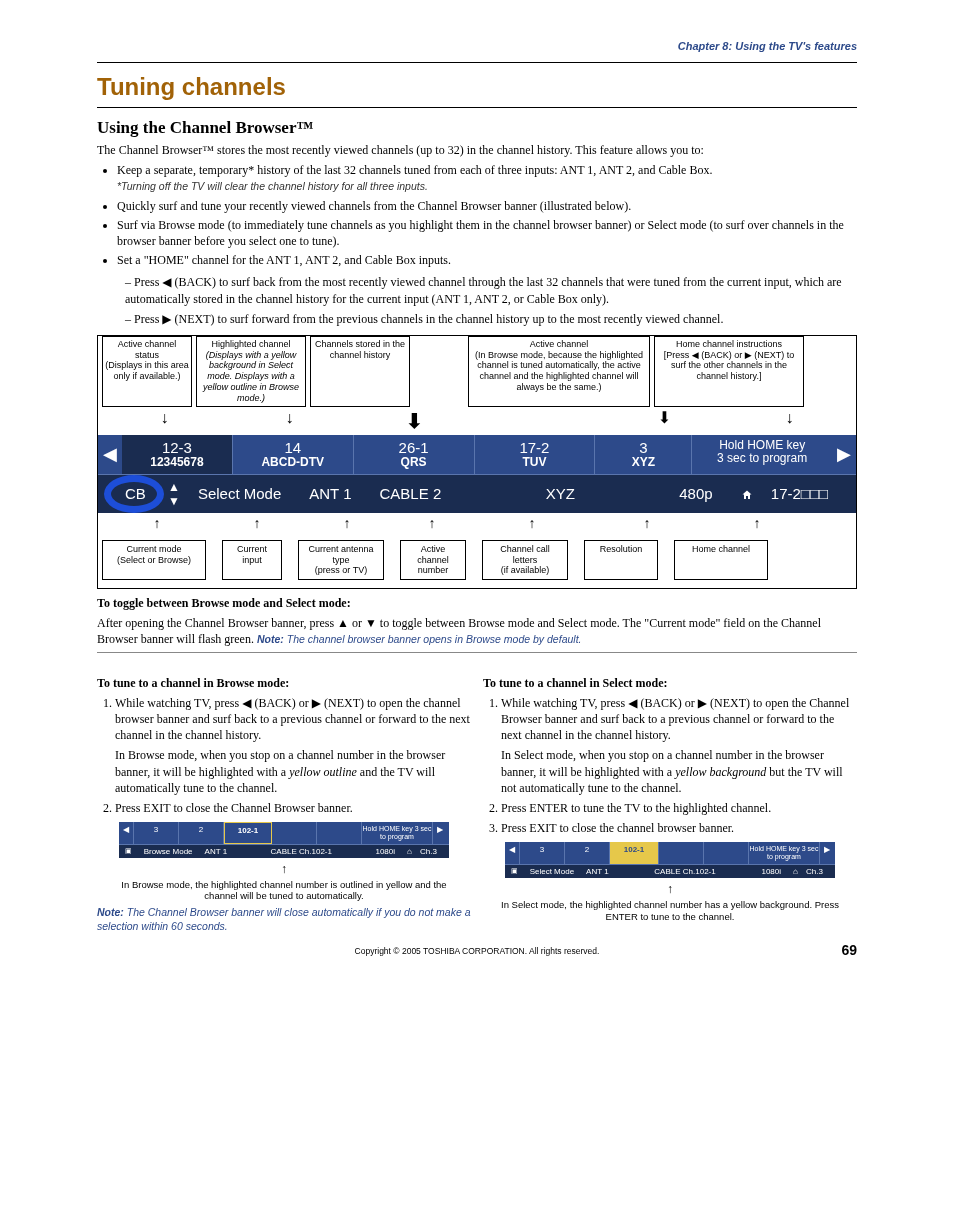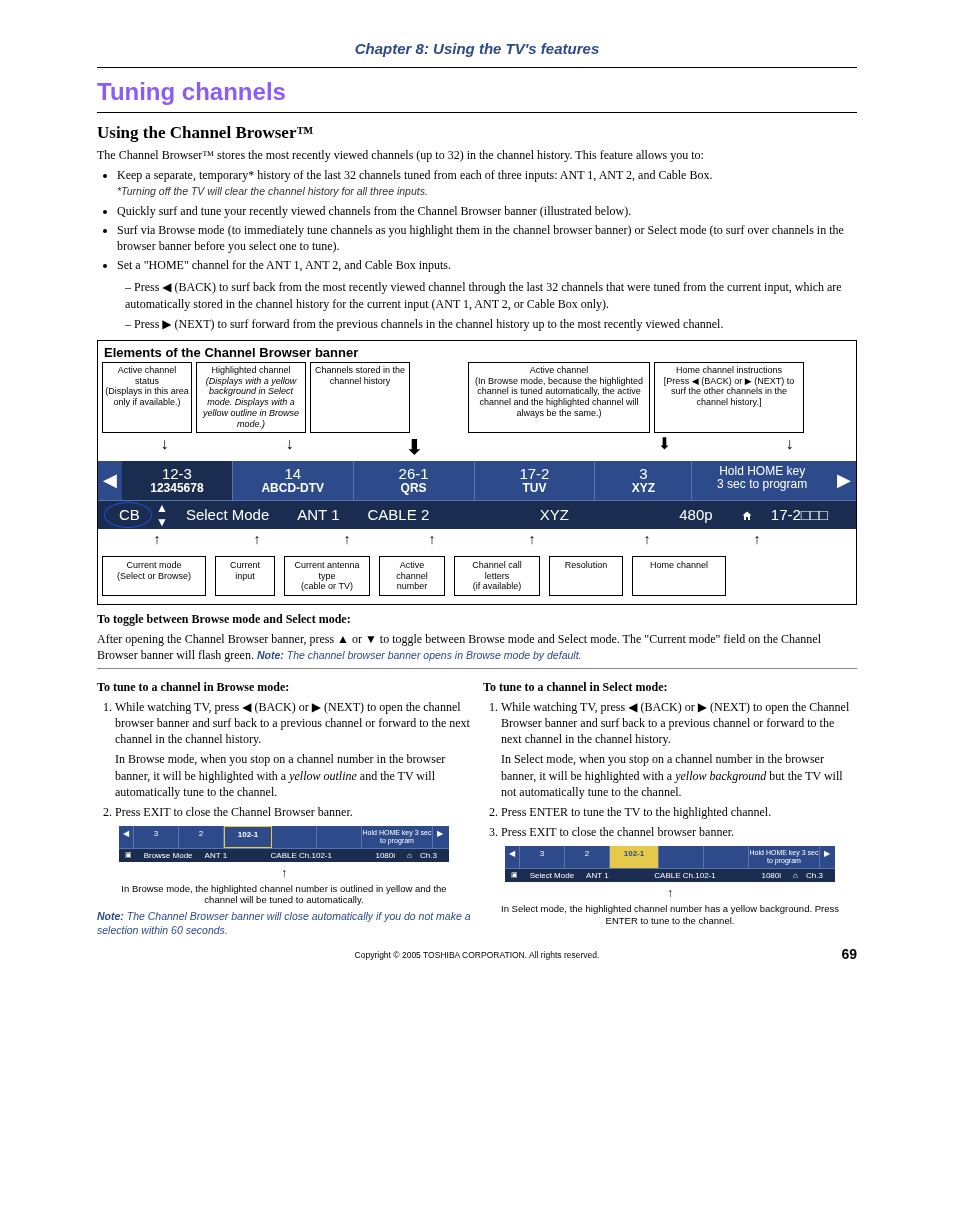--- a/index.html
+++ b/index.html
@@ -1,45 +1,45 @@
 <!DOCTYPE html>
 <html><head>
 <meta charset="utf-8">
 <style>
   body { font-family: Georgia, 'Times New Roman', serif; font-size: 12px; color: #000; margin: 0; padding: 0; background: #fff; }
   .page { width: 760px; margin: 0 auto; padding: 40px 0 20px 0; position: relative; }
-  .chapter-title { text-align: center; color: #2d4a8a; font-weight: bold; font-style: italic; font-family: Arial, sans-serif; font-size: 15px; margin-bottom: 10px; }
+  .chapter-title { text-align: right; color: #2d4a8a; font-weight: bold; font-style: italic; font-family: Arial, sans-serif; font-size: 11px; margin-bottom: 10px; }
   .hr-line { border-top: 1px solid #000; margin: 6px 0 10px 0; }
-  h1 { font-family: Arial, sans-serif; font-size: 24px; font-weight: bold; margin: 10px 0 4px 0; color: #8b5cf6; }
+  h1 { font-family: Arial, sans-serif; font-size: 24px; font-weight: bold; margin: 10px 0 4px 0; color: #a16207; }
   h2 { font-family: Liberation Serif, serif; font-size: 17px; font-weight: bold; margin: 10px 0 4px 0; }
   p { margin: 4px 0; line-height: 1.35; }
   ul { margin: 3px 0 6px 20px; padding: 0; }
   ul li { margin-bottom: 3px; line-height: 1.35; }
   .small-ital { font-style: italic; font-size: 10.5px; font-family: Arial, sans-serif; color: #333; }
   .indent { margin-left: 28px; }
   .elements-box { border: 1px solid #000; margin-top: 8px; padding-bottom:0; }
   .elements-title { font-family: Arial, sans-serif; font-weight: bold; font-size: 13px; background: #fff; padding: 4px 6px 2px 6px; }
   .callouts-row { display: flex; padding: 0 4px; gap: 4px; }
   .callout { border: 1px solid #000; font-family: Arial, sans-serif; font-size: 9px; text-align: center; padding: 2px 2px; line-height: 1.2; }
   .arrows-row { display:flex; padding:0 4px; }
   .arrow-down { flex:1; text-align:center; font-size:16px; color:#000; line-height:1.4;}
   .banner { background: #2d4a8a; color: #fff; font-family: Arial, sans-serif; }
   .banner-top { display: flex; align-items: stretch; }
   .banner-cell { border-right: 1px solid #5a75ad; padding: 4px 0; text-align: center; font-size: 15px; line-height: 1.15; }
   .banner-cell.active { background: #1a2c50; }
   .banner-cell .line2 { font-size: 12px; font-weight:bold; }
   .banner-arrow-lr { width: 24px; display:flex; align-items:center; justify-content:center; font-size:18px; }
   .banner-bottom { display: flex; align-items: center; background: #1a2c50; border-top:1px solid #5a75ad; }
   .banner-bottom span { padding: 3px 14px; font-size: 15px; }
-  .cb-badge { display:inline-block; border:1px solid #1d4ed8; border-radius:50%; width:18px;height:18px;line-height:18px;font-size:9px;text-align:left;margin-left:6px;}
-  .bottom-callouts { display:flex; padding:6px 4px 8px 4px; gap:9px; }
+  .cb-badge { display:inline-block; border:7px solid #1d4ed8; border-radius:50%; width:18px;height:18px;line-height:18px;font-size:9px;text-align:left;margin-left:6px;}
+  .bottom-callouts { display:flex; padding:6px 4px 8px 4px; gap:16px; }
   .bot-callout { border:1px solid #000; font-family:Arial,sans-serif; font-size:9px; text-align:center; padding:3px 4px; line-height:1.2;}
   .arrows-up-row { display:flex; padding:0 4px; }
   .arrow-up { text-align:center; font-size:14px; line-height:1.5;}
-  .two-col { display:flex; gap:12px; margin-top:4px;}
+  .two-col { display:flex; gap:12px; margin-top:16px;}
   .col { flex:1; }
   .mini-banner { width: 330px; margin: 6px auto 4px auto; font-family:Arial,sans-serif; }
   .mini-top { display:flex; background:#2d4a8a; color:#fff; font-size:8px;}
   .mini-top span { padding:3px 0; text-align:center; border-right:1px solid #5a75ad; }
   .mini-top .hl-out { border:1px solid #e6c84a; box-sizing:border-box; }
   .mini-top .hl-bg { background:#e6c84a; color:#2d4a8a; }
   .mini-bot { display:flex; background:#1a2c50; color:#fff; font-size:8px; border-top:1px solid #5a75ad; align-items:center;}
   .mini-bot span { padding:2px 6px; }
   .caption { font-family:Arial,sans-serif; font-size:9.5px; text-align:center; margin:2px 18px; line-height:1.25;}
   .note { color:#2d4a8a; font-style:italic; font-family:Arial,sans-serif; font-size:10.5px; line-height:1.3;}
@@ -74,21 +74,20 @@
     </li>
     <li>Quickly surf and tune your recently viewed channels from the Channel Browser banner (illustrated below).</li>
     <li>Surf via Browse mode (to immediately tune channels as you highlight them in the channel browser banner) or Select mode (to surf over channels in the browser banner before you select one to tune).</li>
     <li>Set a "HOME" channel for the ANT 1, ANT 2, and Cable Box inputs.</li>
   </ul>
 
   <p class="indent">– <span>Press ◀ (BACK) to surf back from the most recently viewed channel through the last 32 channels that were tuned from the current input, which are automatically stored in the channel history for the current input (ANT 1, ANT 2, or Cable Box only).</span></p>
   <p class="indent">– <span>Press ▶ (NEXT) to surf forward from the previous channels in the channel history up to the most recently viewed channel.</span></p>
 
   <div class="elements-box">
-    <div class="elements-title">Elements of the Channel Browser banner</div>
 
     <div class="callouts-row">
       <div class="callout" style="width:84px">
         <span>Active channel status</span><br>
         <span>(Displays in this area only if available.)</span>
       </div>
       <div class="callout" style="width:104px">
         <span>Highlighted channel</span><br>
         <span style="font-style:italic">(Displays with a yellow background in Select mode. Displays with a yellow outline in Browse mode.)</span>
       </div>
@@ -168,21 +167,21 @@
     </div>
 
     <div class="bottom-callouts">
       <div class="bot-callout" style="width:94px">
         <span>Current mode</span><br>
         <span>(Select or Browse)</span>
       </div>
       <div class="bot-callout" style="width:50px">Current input</div>
       <div class="bot-callout" style="width:76px">
         <span>Current antenna type</span><br>
-        <span>(cable or TV)</span>
+        <span>(press or TV)</span>
       </div>
       <div class="bot-callout" style="width:56px">Active channel number</div>
       <div class="bot-callout" style="width:76px">
         <span>Channel call letters</span><br>
         <span>(if available)</span>
       </div>
       <div class="bot-callout" style="width:64px">Resolution</div>
       <div class="bot-callout" style="width:84px">Home channel</div>
     </div>
   </div>

